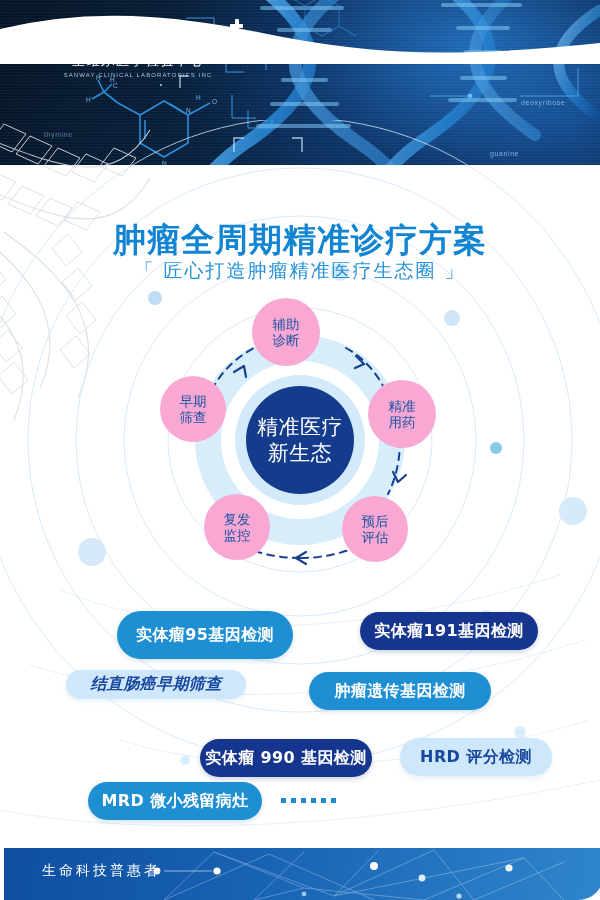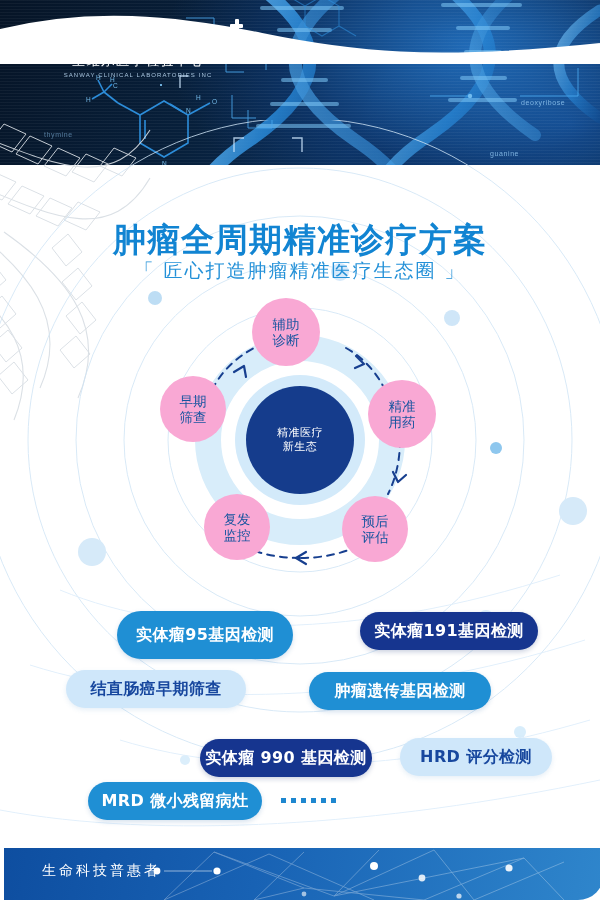--- a/index.html
+++ b/index.html
@@ -25,42 +25,42 @@
   
   .logo{position:absolute;left:48px;top:26px;width:180px;text-align:center;}
   .logo-word{font-size:25px;font-weight:700;letter-spacing:2.2px;color:#fff;
      line-height:1;font-family:"Liberation Sans",sans-serif;position:relative;display:inline-block;}
   .logo-cross{position:absolute;right:-15px;top:-7px;width:13px;height:13px;}
   .logo-cross:before,.logo-cross:after{content:"";position:absolute;background:#fff;border-radius:1px;}
   .logo-cross:before{left:4.5px;top:0;width:4px;height:13px;}
   .logo-cross:after{left:0;top:4.5px;width:13px;height:4px;}
   .logo-swoosh{width:150px;height:9px;margin:2px auto 0;}
   .logo-cn{font-size:13.5px;letter-spacing:1.3px;color:#fff;margin-top:1px;
-     font-family:"DejaVu Sans",sans-serif;font-weight:500;}
+     font-family:"DejaVu Sans",sans-serif;font-weight:500;font-style:italic;}
   .logo-en{font-size:6px;letter-spacing:1.1px;color:#b9d6ef;margin-top:2px;opacity:.9;}
 
   
   .decor{position:absolute;left:0;top:120px;width:600px;height:740px;}
 
   
   .title{position:absolute;left:0;top:218px;width:600px;text-align:center;
      font-family:"DejaVu Sans",sans-serif;font-weight:700;font-size:33px;
      letter-spacing:1px;color:#1184d2;}
   .subtitle{position:absolute;left:0;top:258px;width:600px;text-align:center;
      font-family:"DejaVu Sans",sans-serif;font-size:19px;letter-spacing:2px;color:#2491d8;}
 
   
   .cycle{position:absolute;left:160px;top:300px;width:280px;height:280px;}
   .ring-outer{position:absolute;left:35px;top:35px;width:210px;height:210px;border-radius:50%;
      border:26px solid #d8edfa;box-sizing:border-box;}
   .ring-inner-halo{position:absolute;left:75px;top:75px;width:130px;height:130px;border-radius:50%;
      background:#d3eafa;}
   .core{position:absolute;left:86px;top:86px;width:108px;height:108px;border-radius:50%;
      background:#153c8c;display:flex;flex-direction:column;align-items:center;justify-content:center;
-     color:#fff;font-family:"DejaVu Sans",sans-serif;font-size:11px;line-height:1.25;letter-spacing:.5px;}
+     color:#fff;font-family:"DejaVu Sans",sans-serif;font-size:21px;line-height:1.25;letter-spacing:.5px;}
   .node{position:absolute;border-radius:50%;background:#f9a8d4;display:flex;flex-direction:column;
      align-items:center;justify-content:center;color:#16549f;font-family:"DejaVu Sans",sans-serif;
      font-size:13.5px;line-height:1.2;font-weight:500;}
   .n-top{left:92px;top:-2px;width:68px;height:68px;}
   .n-right{left:208px;top:80px;width:68px;height:68px;}
   .n-br{left:182px;top:196px;width:66px;height:66px;}
   .n-bl{left:44px;top:194px;width:66px;height:66px;}
   .n-left{left:0px;top:76px;width:66px;height:66px;align-items:center;}
   .cycle svg{position:absolute;left:0;top:0;}
 
@@ -297,21 +297,21 @@
       <span>监控</span>
     </div>
     <div class="node n-left">
       <span>早期</span>
       <span>筛查</span>
     </div>
   </div>
 
   <div class="pill blue" style="left:117px;top:611px;width:176px;height:48px;font-size:16px;">实体瘤95基因检测</div>
   <div class="pill navy" style="left:360px;top:612px;width:178px;height:38px;font-size:16px;">实体瘤191基因检测</div>
-  <div class="pill light" style="left:66px;top:670px;width:180px;height:38px;font-size:16px;">结直肠癌早期筛查</div>
+  <div class="pill light" style="left:66px;top:670px;width:180px;height:29px;font-size:16px;font-style:italic;">结直肠癌早期筛查</div>
   <div class="pill blue" style="left:309px;top:672px;width:182px;height:38px;font-size:16px;">肿瘤遗传基因检测</div>
   <div class="pill navy" style="left:200px;top:727px;width:172px;height:38px;font-size:16px;margin-top:12px;">实体瘤 990 基因检测</div>
   <div class="pill light" style="left:400px;top:738px;width:152px;height:38px;font-size:16px;">HRD 评分检测</div>
   <div class="pill blue" style="left:88px;top:782px;width:174px;height:38px;font-size:16px;">MRD 微小残留病灶</div>
 
   <div class="dots" style="left:281px;top:798px;">
     <i></i>
       <i></i>
       <i></i>
       <i></i>

